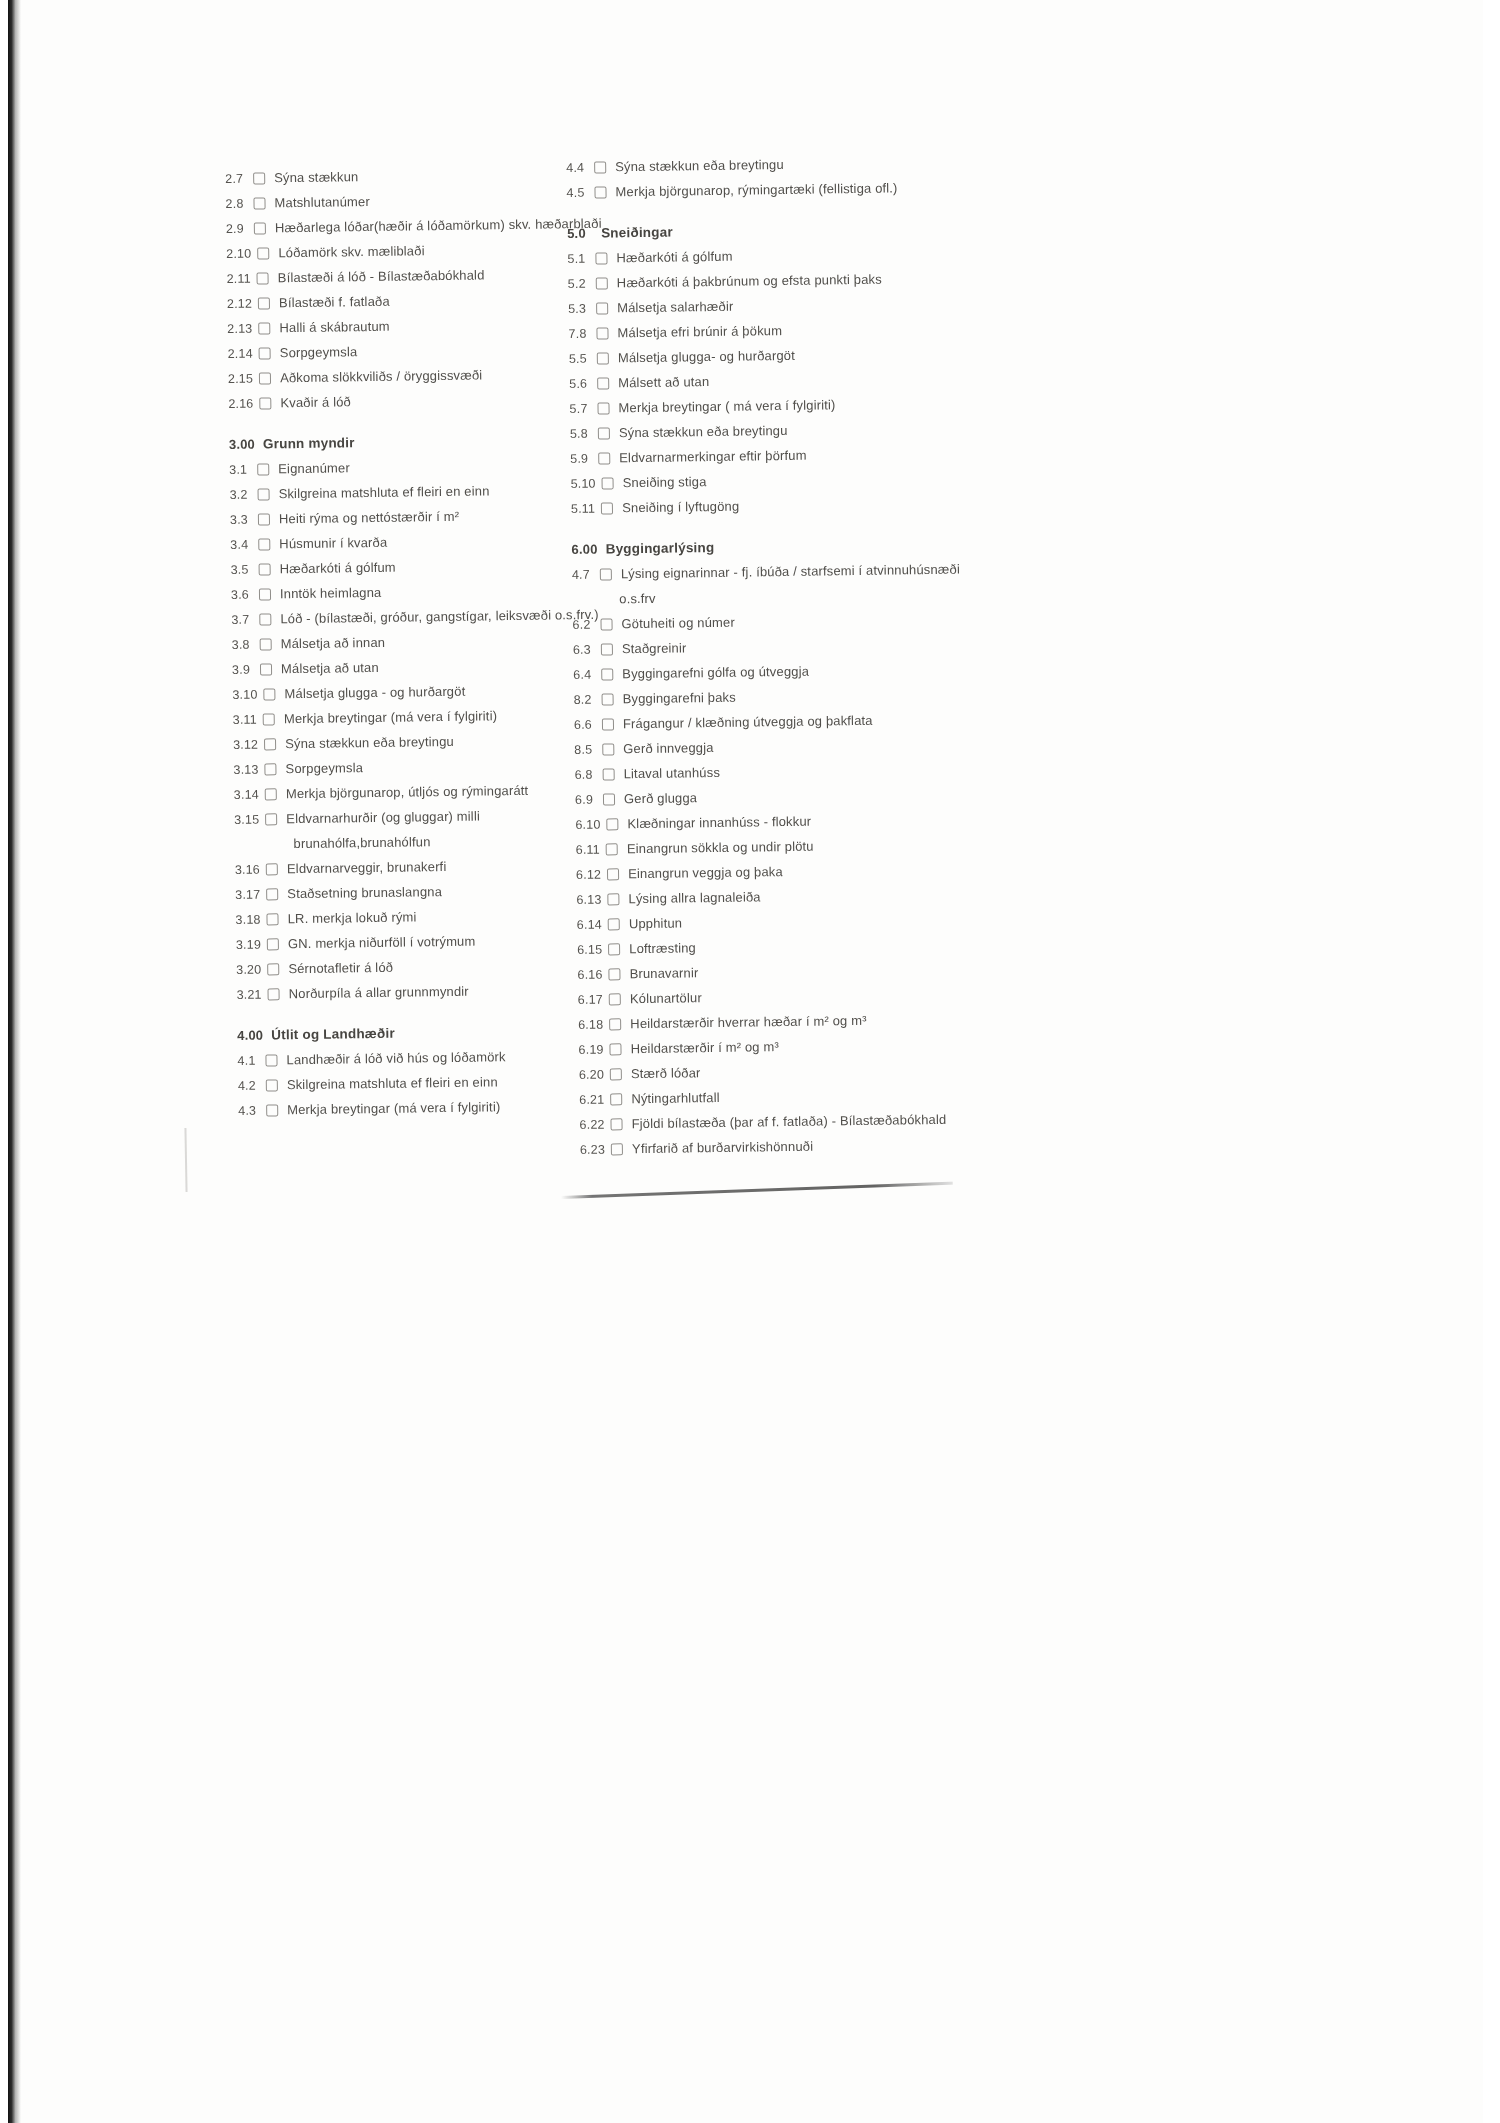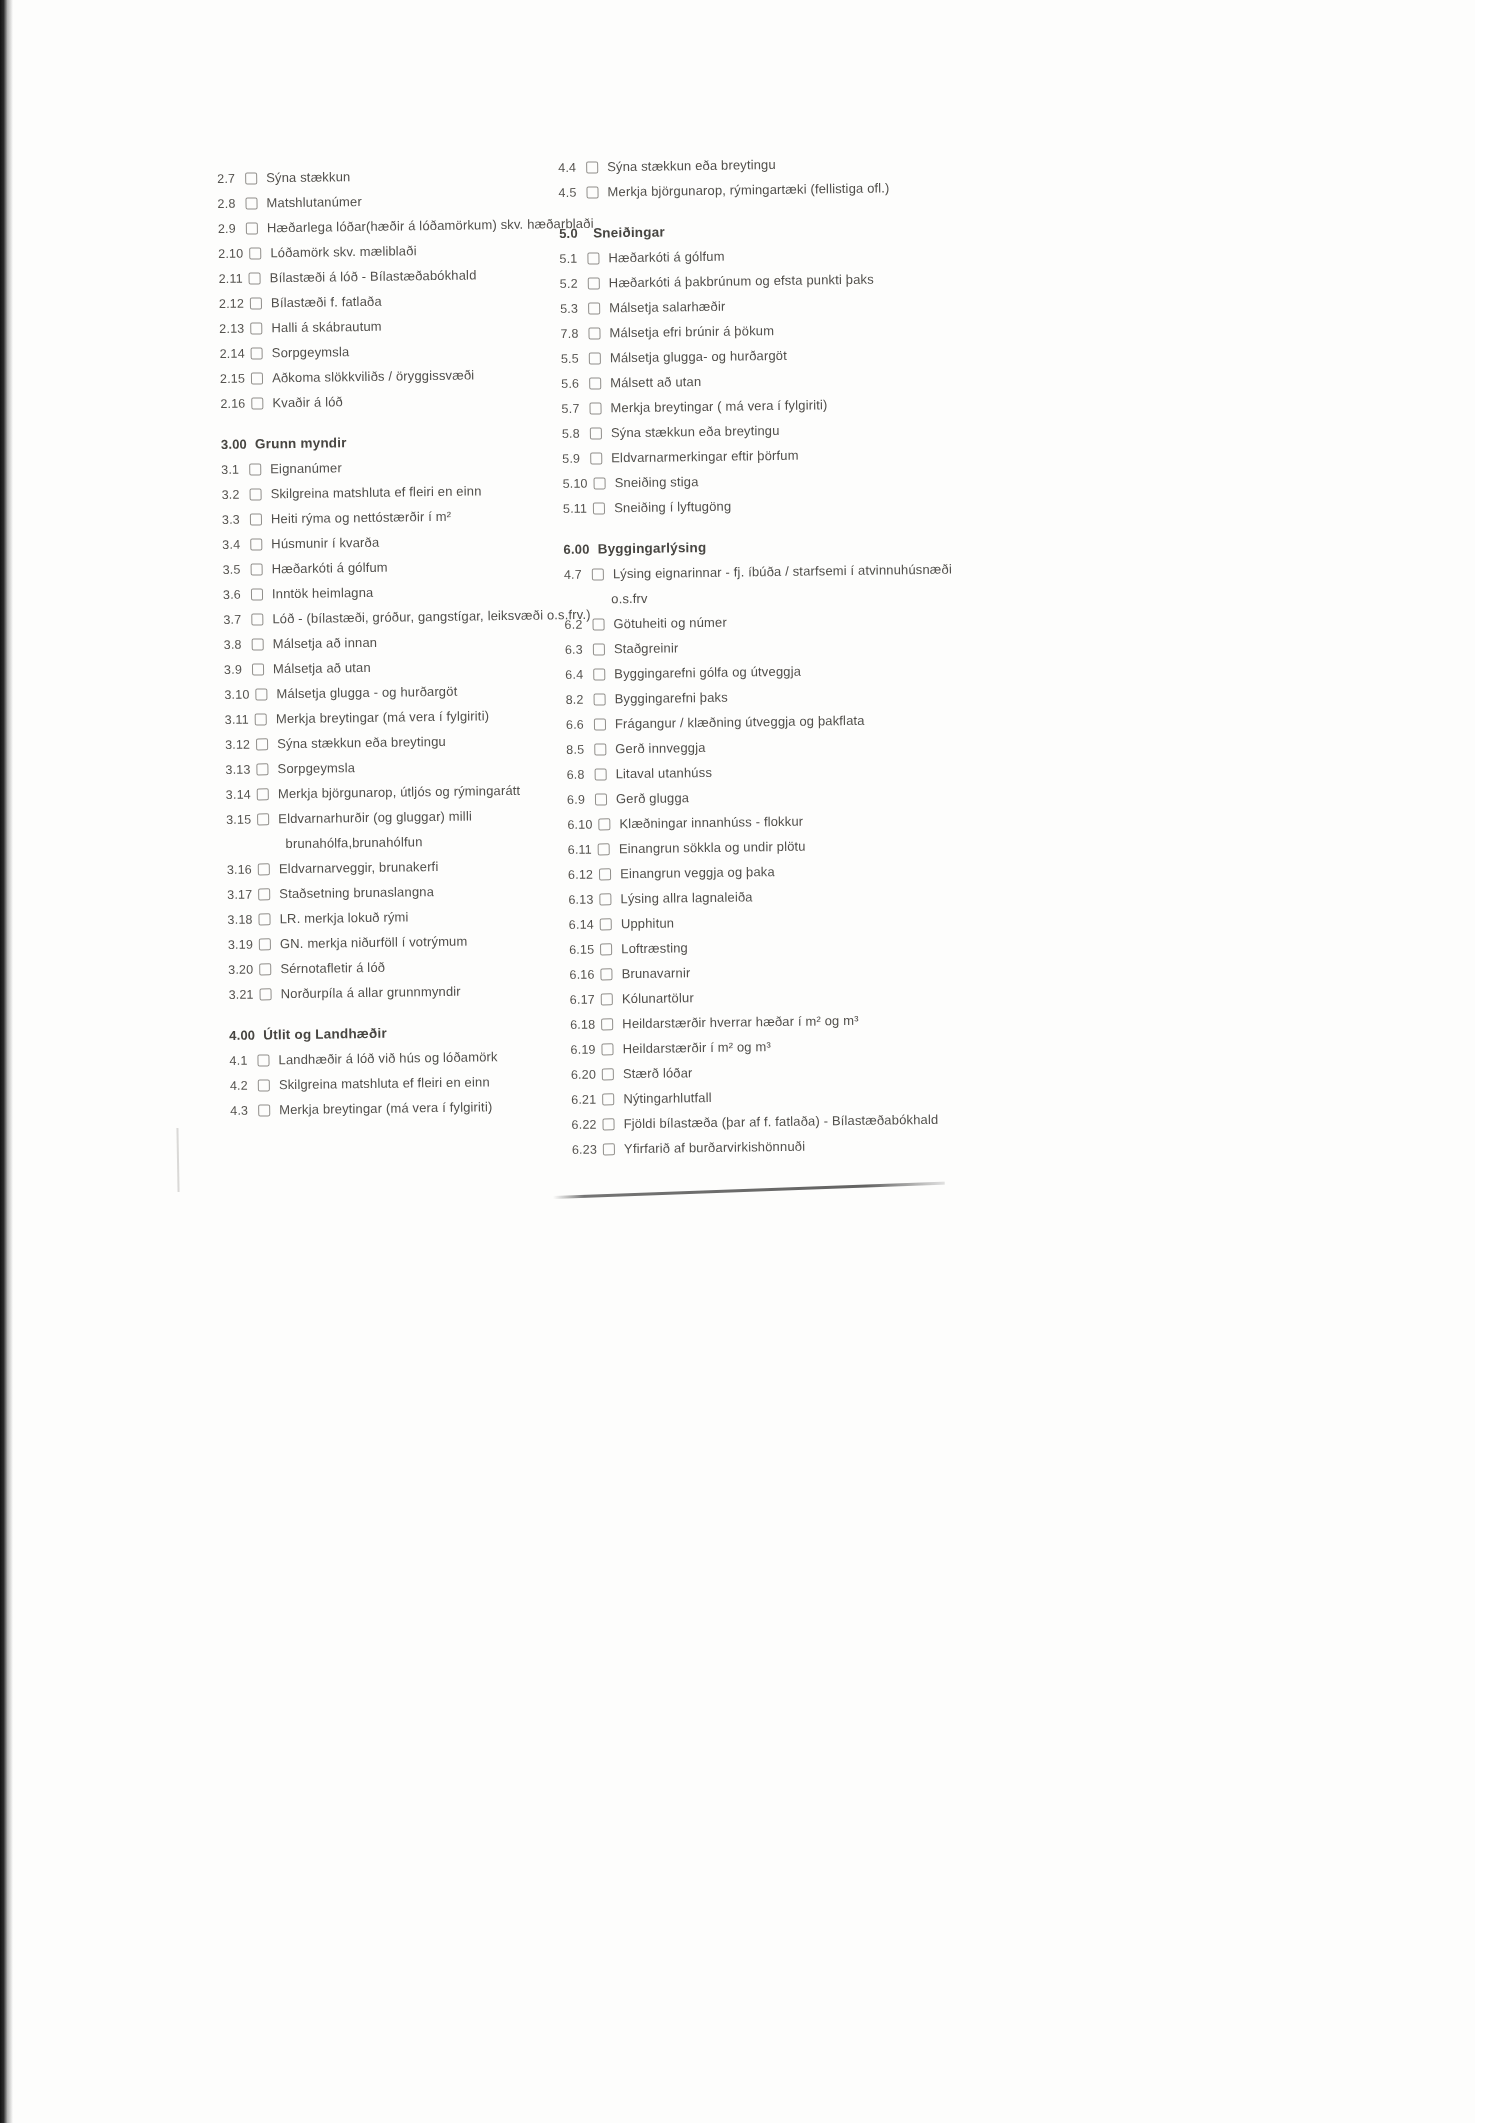--- a/index.html
+++ b/index.html
@@ -4,21 +4,21 @@
 <style>
   * { margin:0; padding:0; box-sizing:border-box; }
   html,body { background:#ffffff; }
   body {
     width:1500px; height:2123px;
     font-family:"Liberation Sans", sans-serif;
     position:relative;
     overflow:hidden;
   }
   .page {
-    position:absolute; left:0; top:0;
+    position:absolute; left:8px; top:0;
     width:1475px; height:2123px;
     background:#fdfdfc;
     overflow:hidden;
   }
   
   .edge-left {
     position:absolute; left:0; top:0; width:13px; height:100%;
     background:linear-gradient(to right, #121212 0%, #2d2d2d 28%, rgba(95,95,95,0.45) 58%, rgba(150,150,150,0) 100%);
   }
   .col { position:absolute; transform:rotate(-0.8deg); transform-origin:0 0; }

